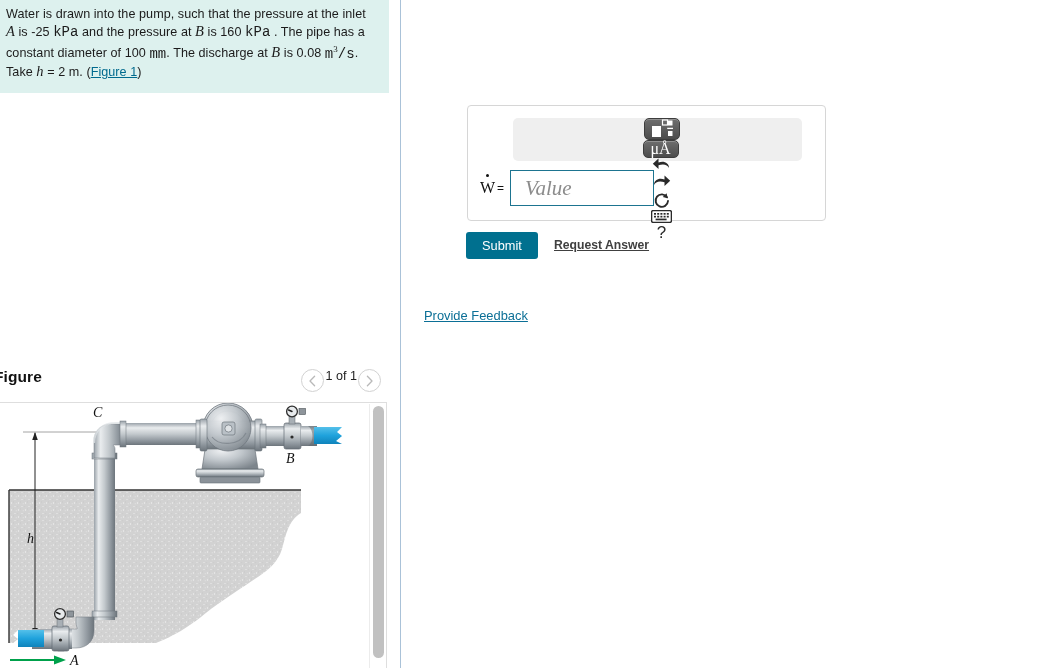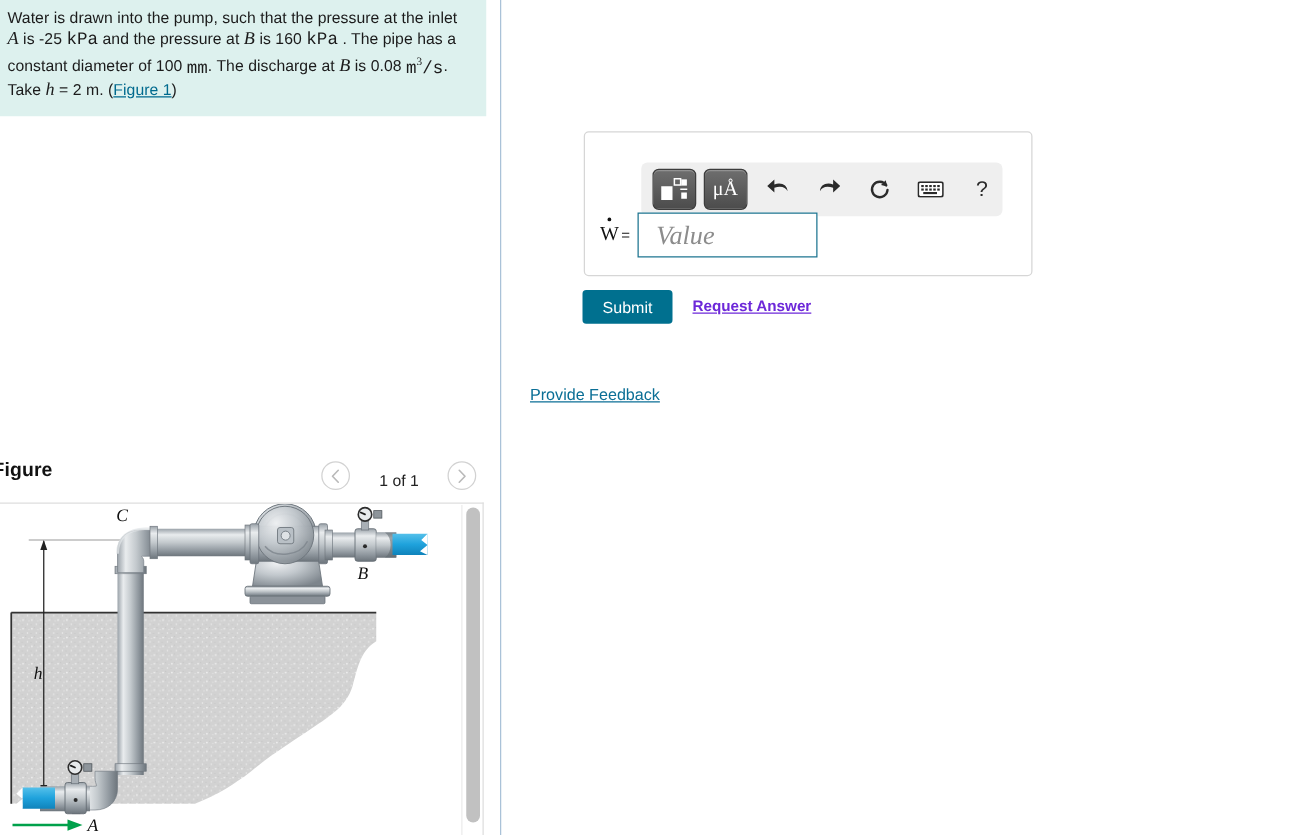--- a/index.html
+++ b/index.html
@@ -37,21 +37,21 @@
 
   
   #figure-header {
     position: absolute; left: 0; top: 368px; width: 389px; height: 34px;
   }
   #figure-title {
     position: absolute; left: -6px; top: 0px;
     font-size: 15.5px; font-weight: bold; color: #111;
     letter-spacing: 0.1px;
   }
-  #fig-nav { position: absolute; right: 8px; top: 1px; display: flex; align-items: flex-end; gap: 23px; }
+  #fig-nav { position: absolute; right: 8px; top: 1px; display: flex; align-items: flex-start; gap: 1px; }
   .navbtn {
     width: 23px; height: 23px; border-radius: 50%;
     border: 1px solid #d2d2d2; background: #fff;
     display: flex; align-items: center; justify-content: center;
   }
   .navbtn svg { display: block; }
   #fig-count { font-size: 12.6px; color: #222; }
 
   #figure-frame {
     position: absolute; left: -5px; top: 402px;
@@ -102,24 +102,24 @@
   }
 
   
   #answer-box {
     position: absolute; left: 42px; top: 105px;
     width: 359px; height: 116px;
     border: 1px solid #d6d6d6; border-radius: 4px;
     background: #fff;
   }
   #mathbar {
-    position: absolute; left: 45px; top: 24px;
+    position: absolute; left: 45px; top: 12px;
     width: 289px; height: 43px;
     background: #efefef; border-radius: 5px;
-    display: flex; align-items: center;
+    display: flex; align-items: center; flex-direction: column;
   }
   .tbtn {
     width: 36px; height: 33px; border-radius: 5px;
     background: linear-gradient(#6e6e6e, #4c4c4c);
     border: 1px solid #3d3d3d;
     display: flex; align-items: center; justify-content: center;
     color: #fff; margin-left: 6px;
     box-shadow: inset 0 1px 0 rgba(255,255,255,.25);
   }
   .tbtn:first-child { margin-left: 9px; }
@@ -156,21 +156,21 @@
   #units-field { width: 144px; margin-left: 3px; }
 
   #submit-btn {
     position: absolute; left: 41px; top: 232px;
     width: 72px; height: 27px; border-radius: 3px;
     background: #00708f; color: #fff;
     font-size: 12.8px; display: flex; align-items: center; justify-content: center;
   }
   #request-answer {
     position: absolute; left: 129px; top: 238px;
-    font-size: 12.2px; font-weight: bold; color: #6d28d9;
+    font-size: 12.2px; font-weight: bold; color: #404040;
     text-decoration: underline;
   }
   #provide-feedback {
     position: absolute; left: -1px; top: 308px;
     font-size: 12.9px; color: #0b6f96; text-decoration: underline;
   }
 
   .figsvg { position: absolute; left: 0; top: 0; }
 </style>
 </head>

